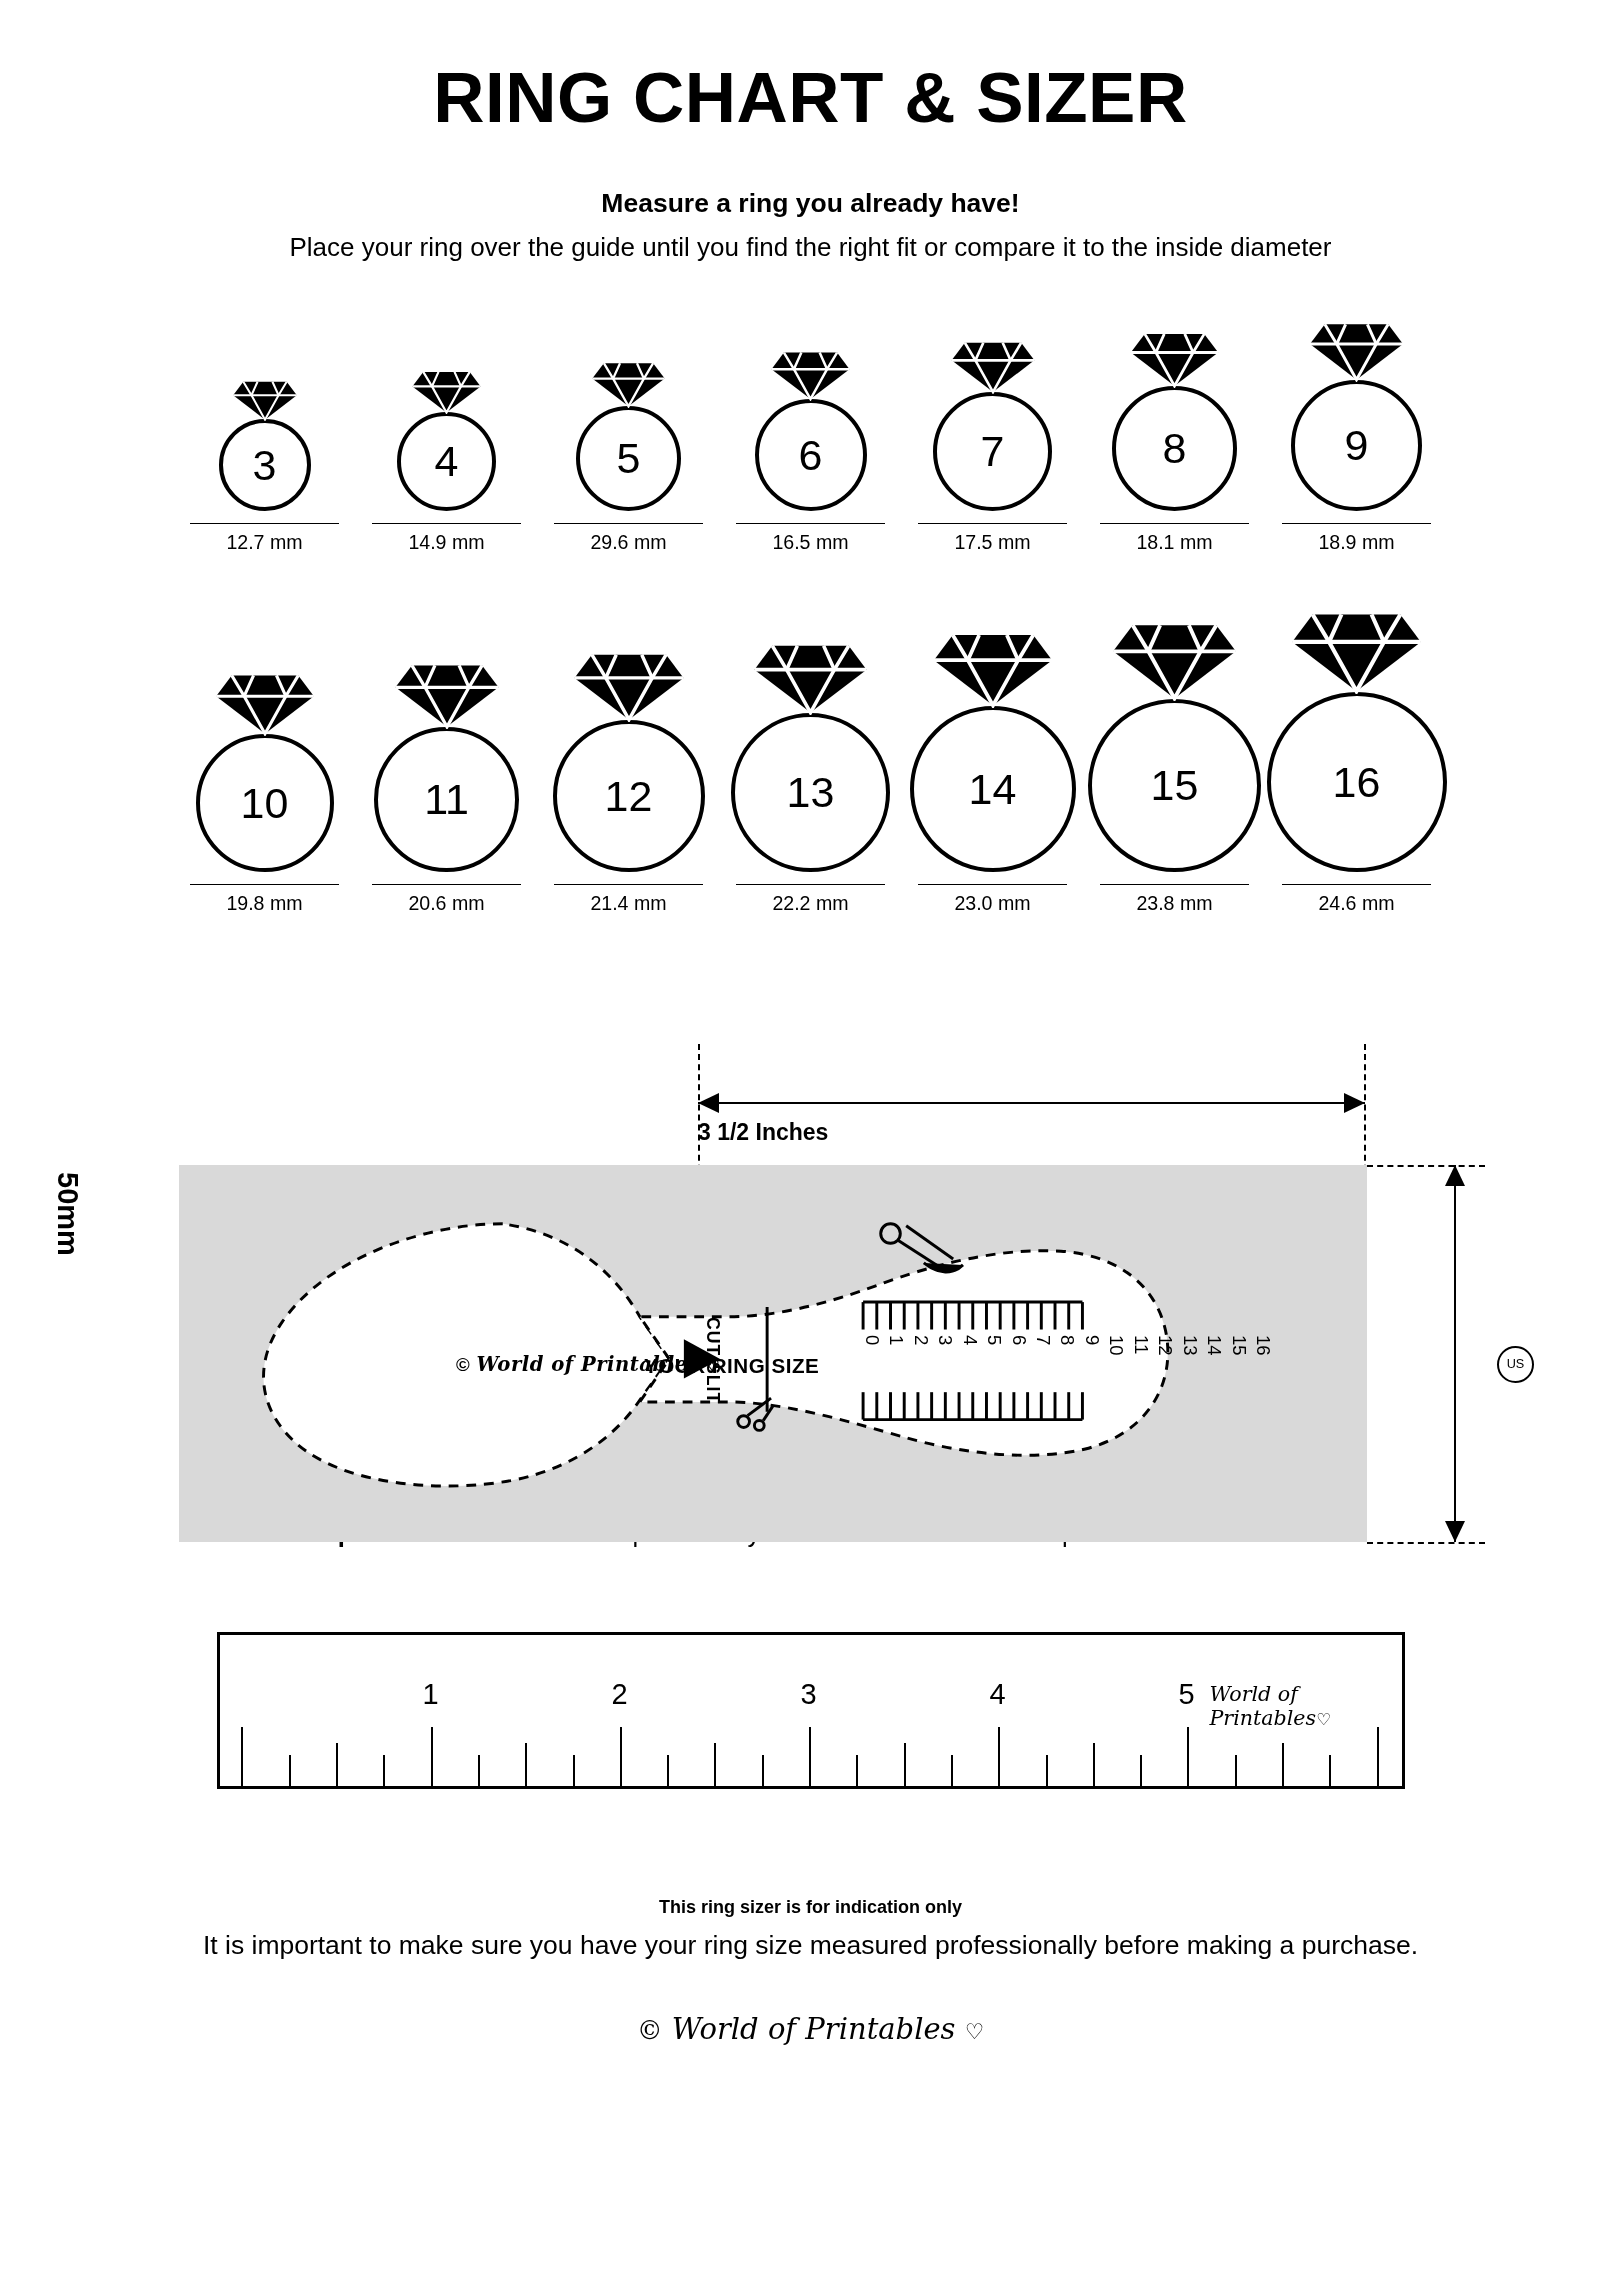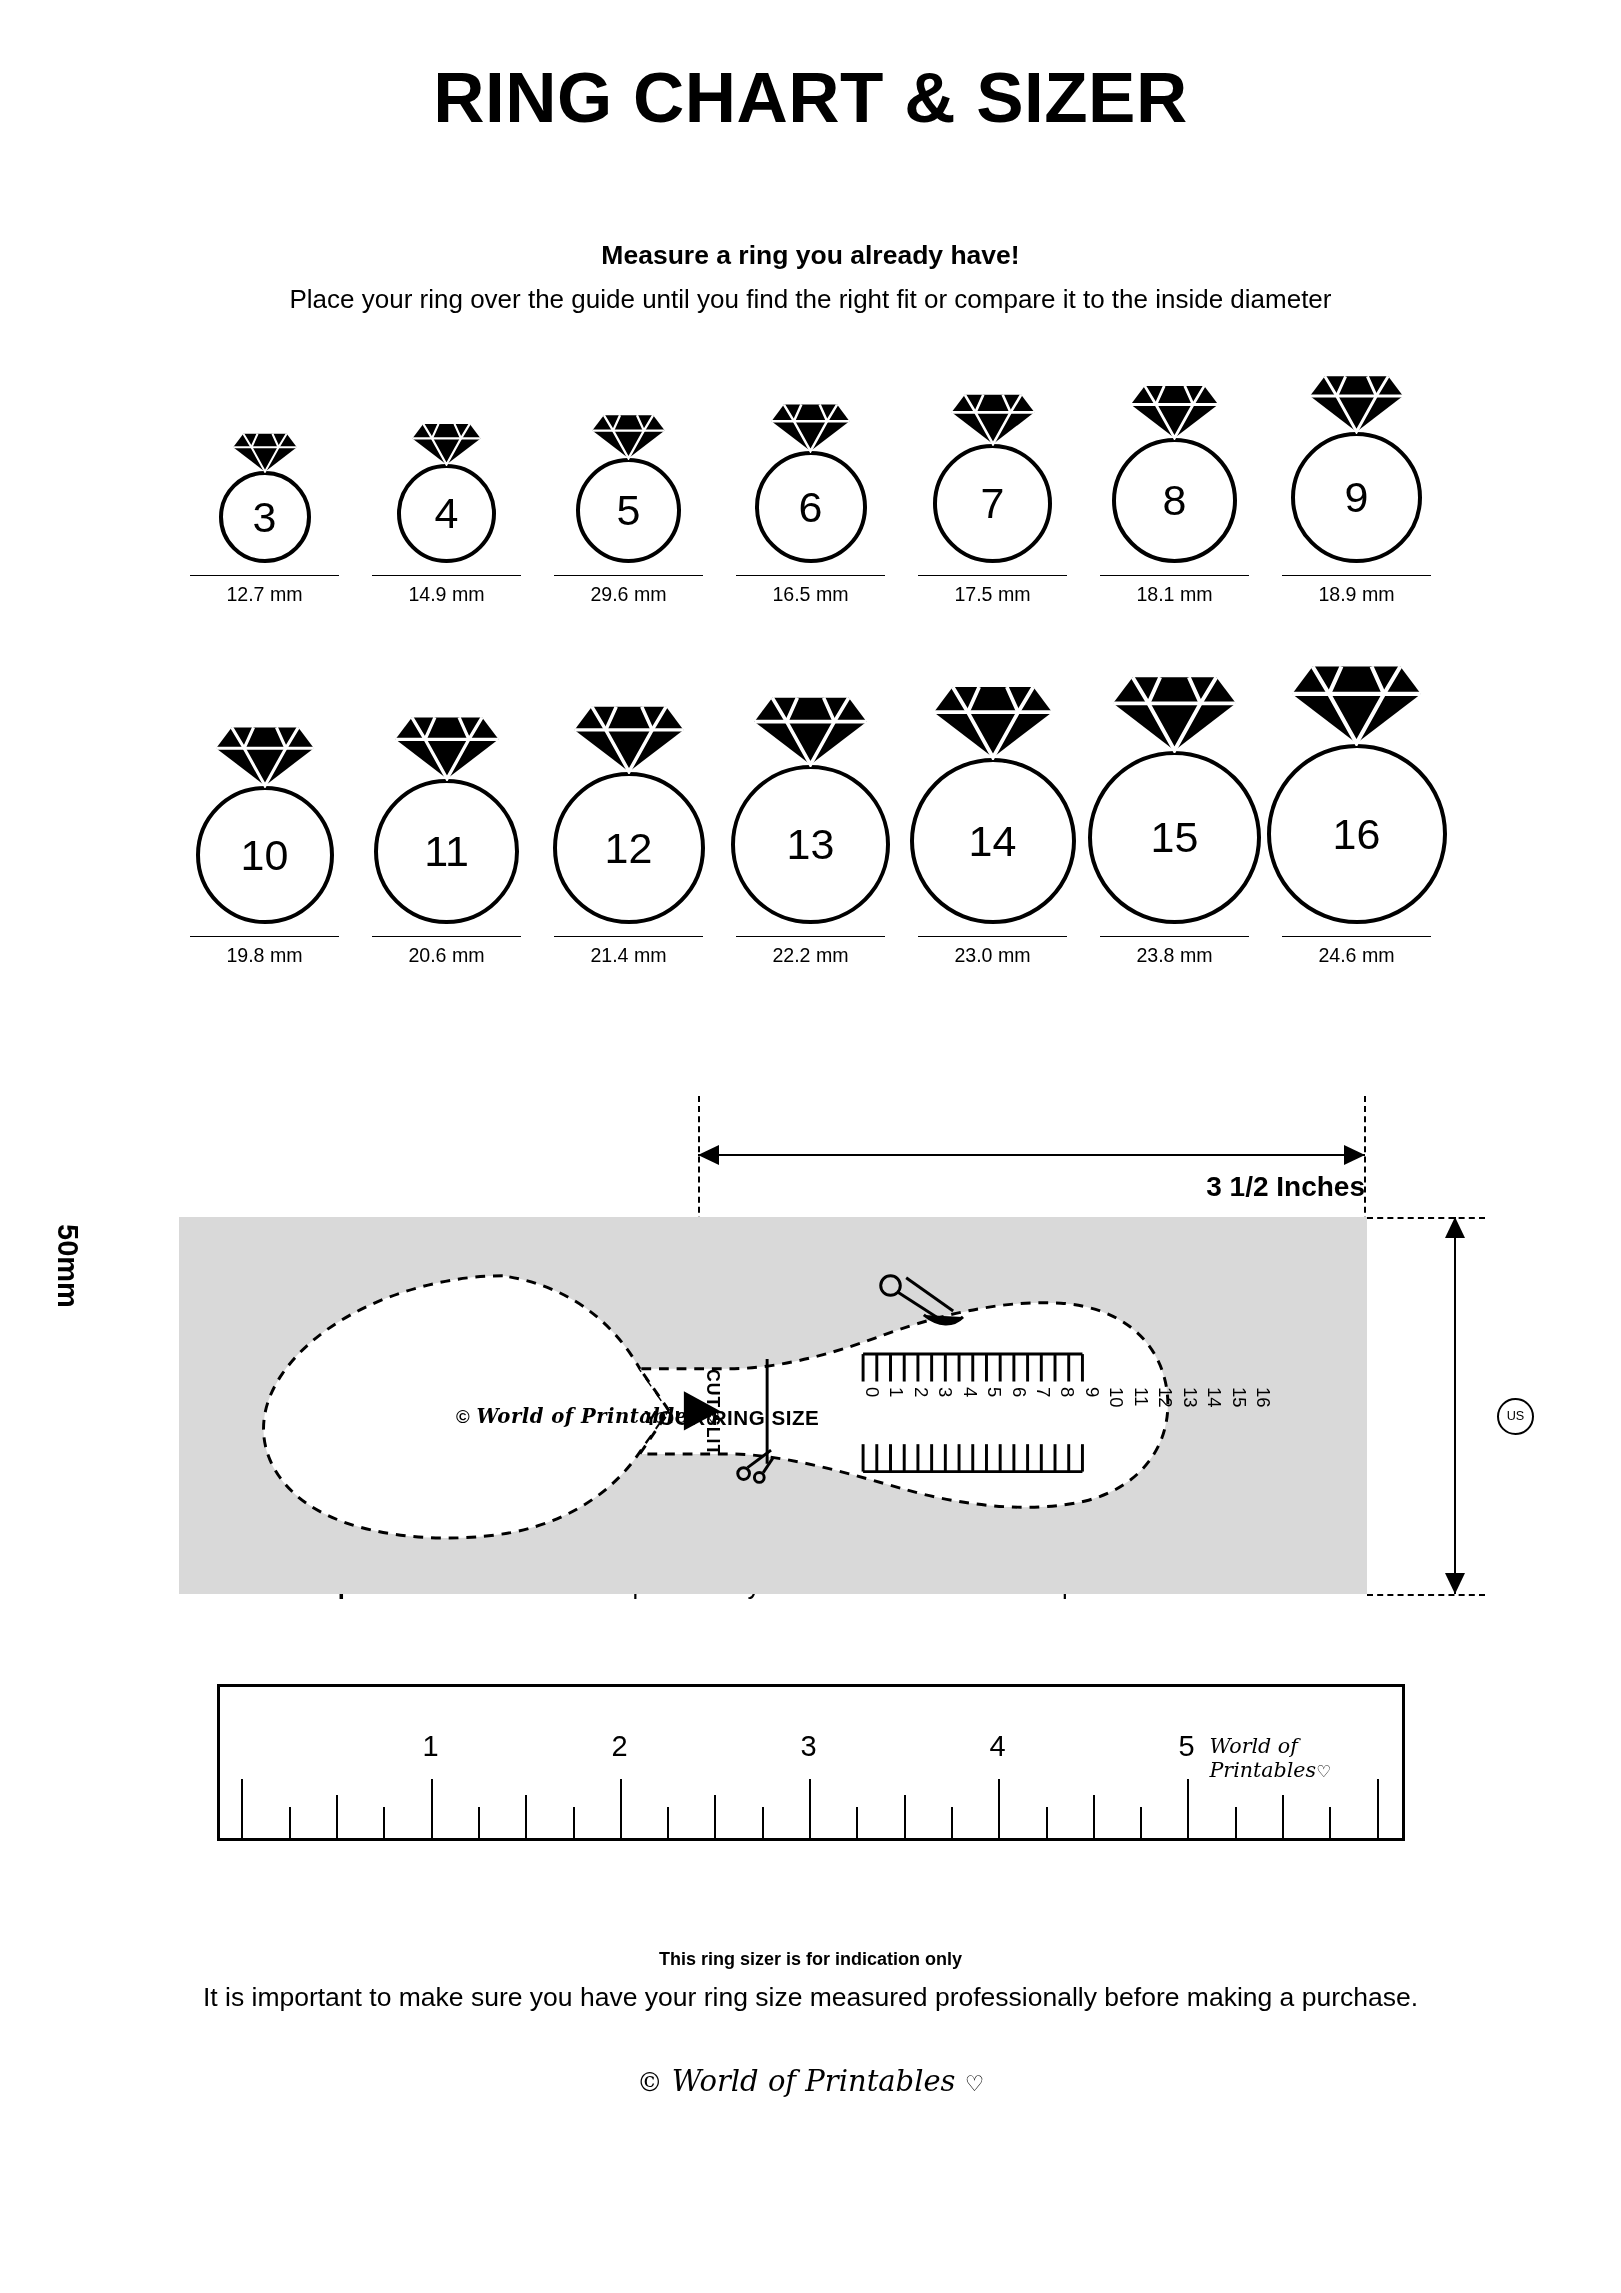--- a/index.html
+++ b/index.html
@@ -28,21 +28,21 @@
     font-size: 71px;
     font-weight: bold;
     letter-spacing: 0.5px;
     margin-top: 61px;
     line-height: 1.05;
   }
 
   
   .intro {
     text-align: center;
-    margin-top: 104px;
+    margin-top: 52px;
   }
   .intro-bold {
     font-size: 26.5px;
     font-weight: bold;
   }
   .intro-sub {
     font-size: 26px;
     margin-top: 13.7px;
   }
 
@@ -141,22 +141,22 @@
     top: 8.8px;
     width: 0; height: 0;
     border-top: 10.8px solid transparent;
     border-bottom: 10.8px solid transparent;
     border-left: 21.6px solid #000;
   }
   .dim-top-label {
     position: absolute;
     left: 0; right: 0;
     top: 35px;
-    text-align: right;
-    font-size: 28px;
+    text-align: left;
+    font-size: 23px;
     font-weight: bold;
   }
   .tick-v {
     position: absolute;
     border-left: 2px dashed #000;
     height: 157px;
   }
 
   .grey-strip {
     position: absolute;

